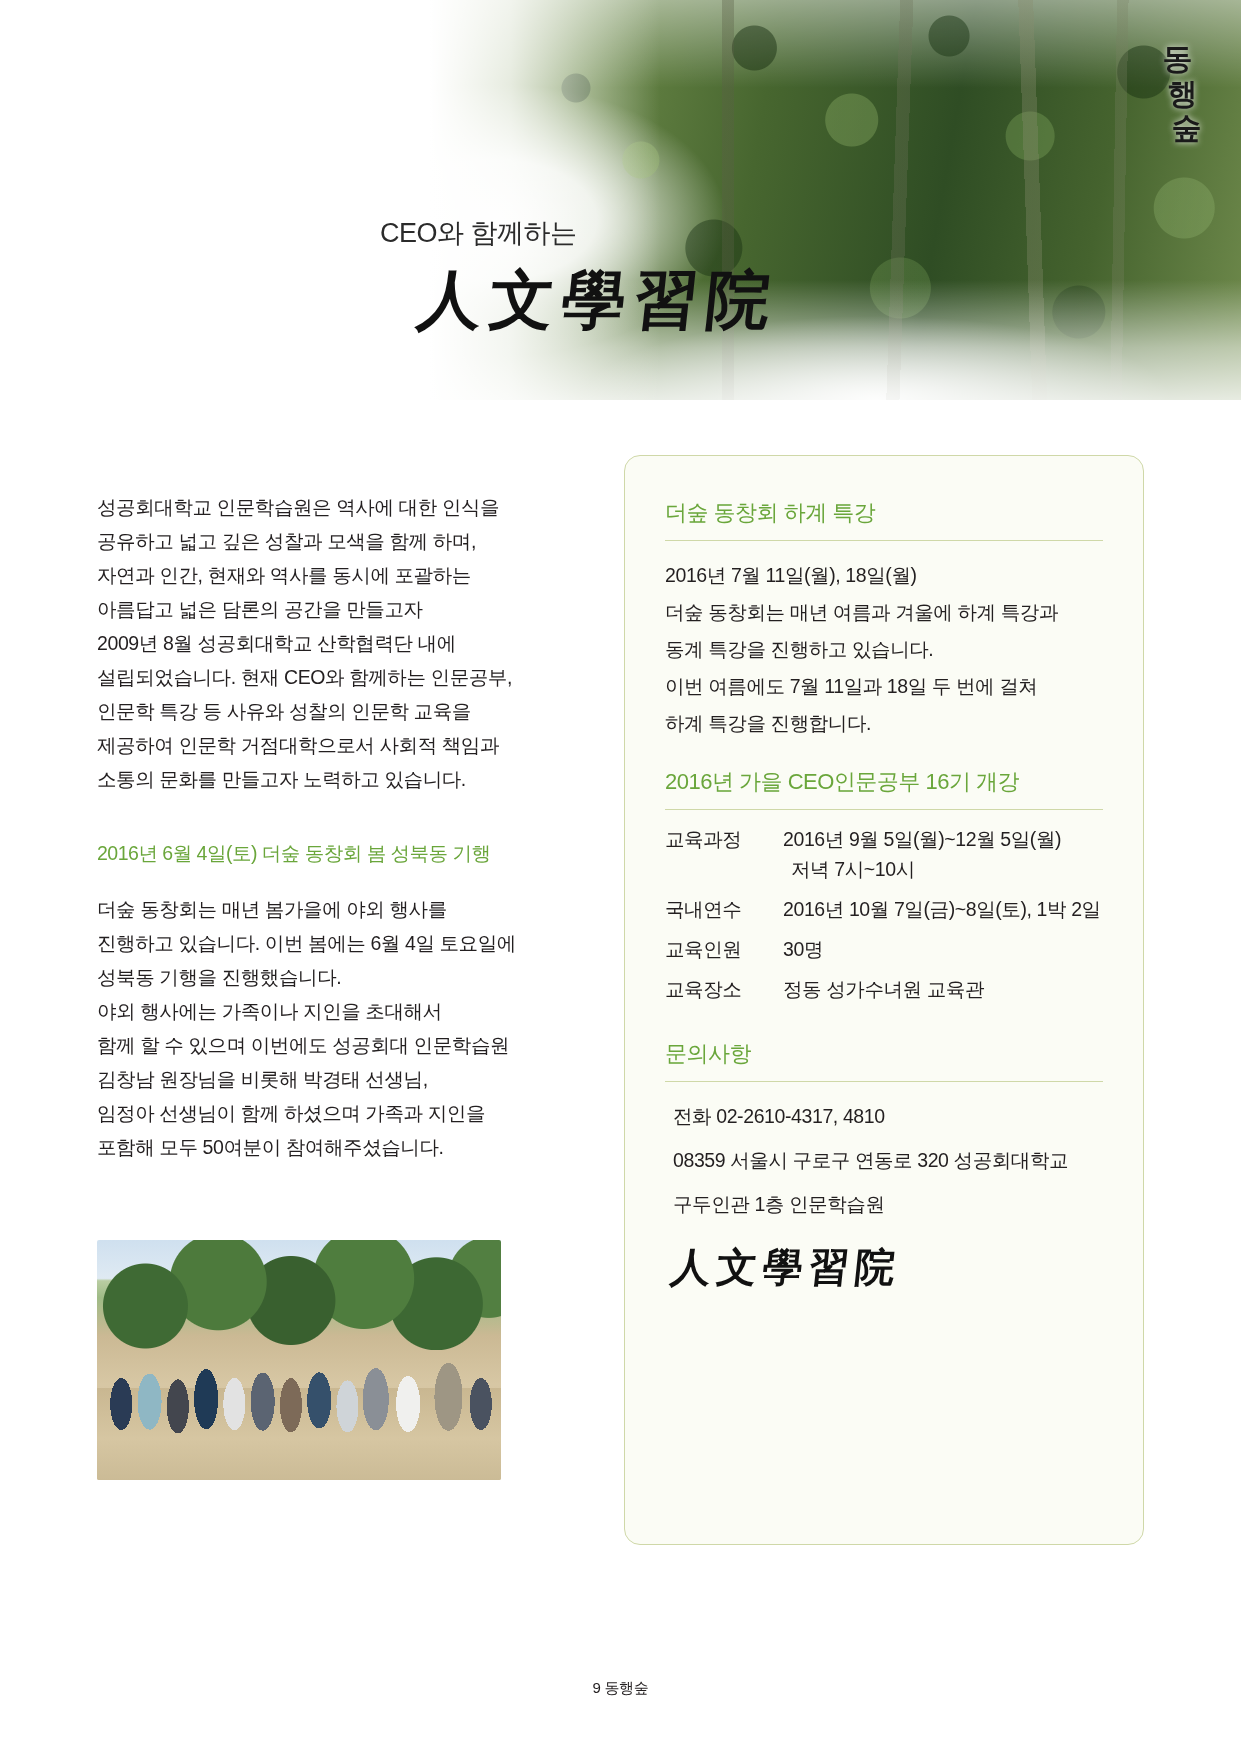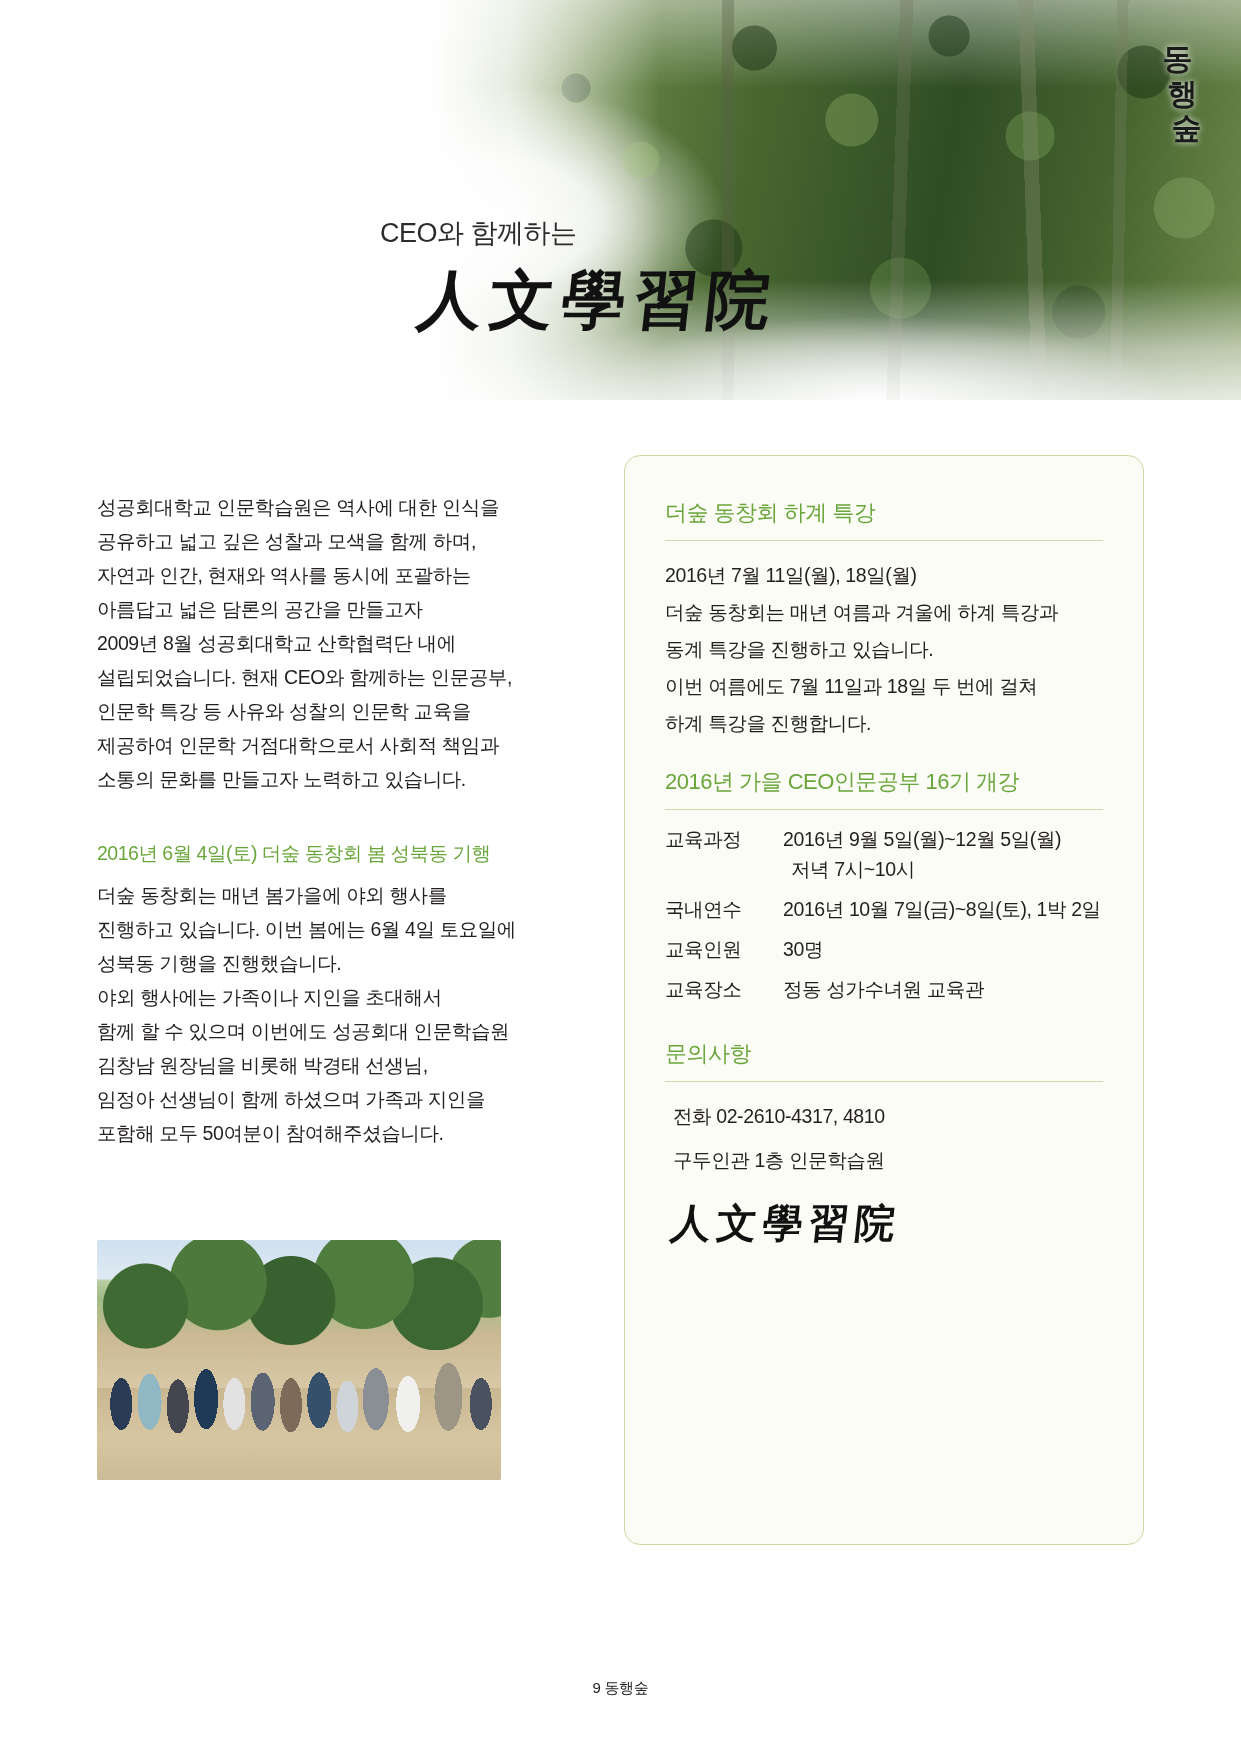--- a/index.html
+++ b/index.html
@@ -138,21 +138,21 @@
     letter-spacing: -0.4px;
   }
   .para p { margin: 0; }
   .section-head-green {
     margin-top: 42px;
     font-size: 19.5px;
     line-height: 30px;
     color: #6aa63b;
     letter-spacing: -0.5px;
   }
-  .para.second { margin-top: 10px; }
+  .para.second { margin-top: 24px; }
 
   .photo-group {
     position: absolute;
     left: 97px;
     top: 1240px;
     width: 404px;
     height: 240px;
     border-radius: 2px;
     overflow: hidden;
     background:
@@ -364,20 +364,21 @@
         <tr>
           <td class="lbl">교육장소</td>
           <td>정동 성가수녀원 교육관</td>
         </tr>
       </tbody>
     </table>
 
     <div class="panel-head spaced">문의사항</div>
     <div class="contact-list">
       <p>전화 02-2610-4317, 4810</p>
+      <p>08359 서울시 구로구 연동로 320 성공회대학교</p>
       <p>구두인관 1층 인문학습원</p>
     </div>
 
     <div class="panel-logo">人文學習院</div>
   </div>
 </div>
 
 <div class="footer">
   <span>9 동행숲</span>
 </div>

